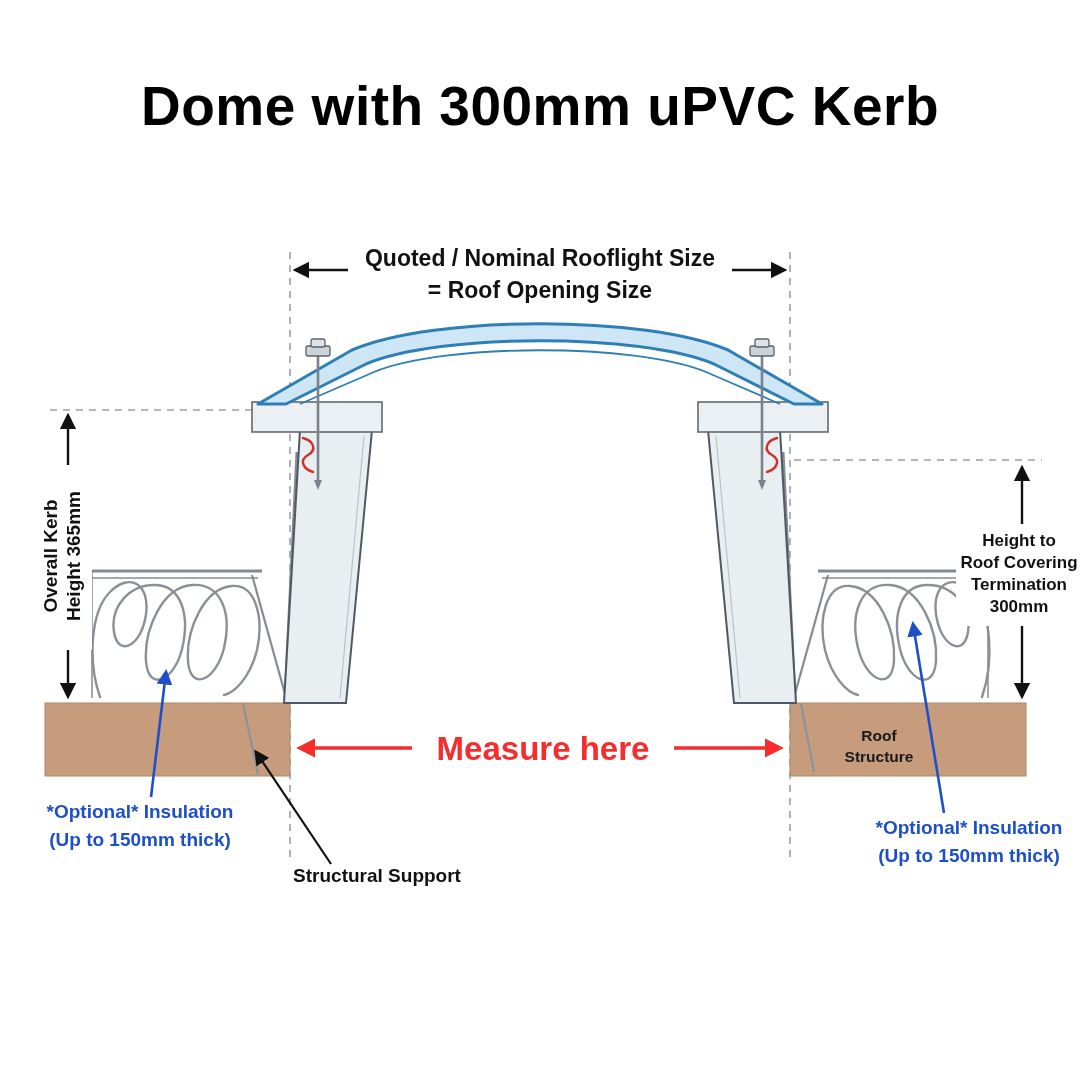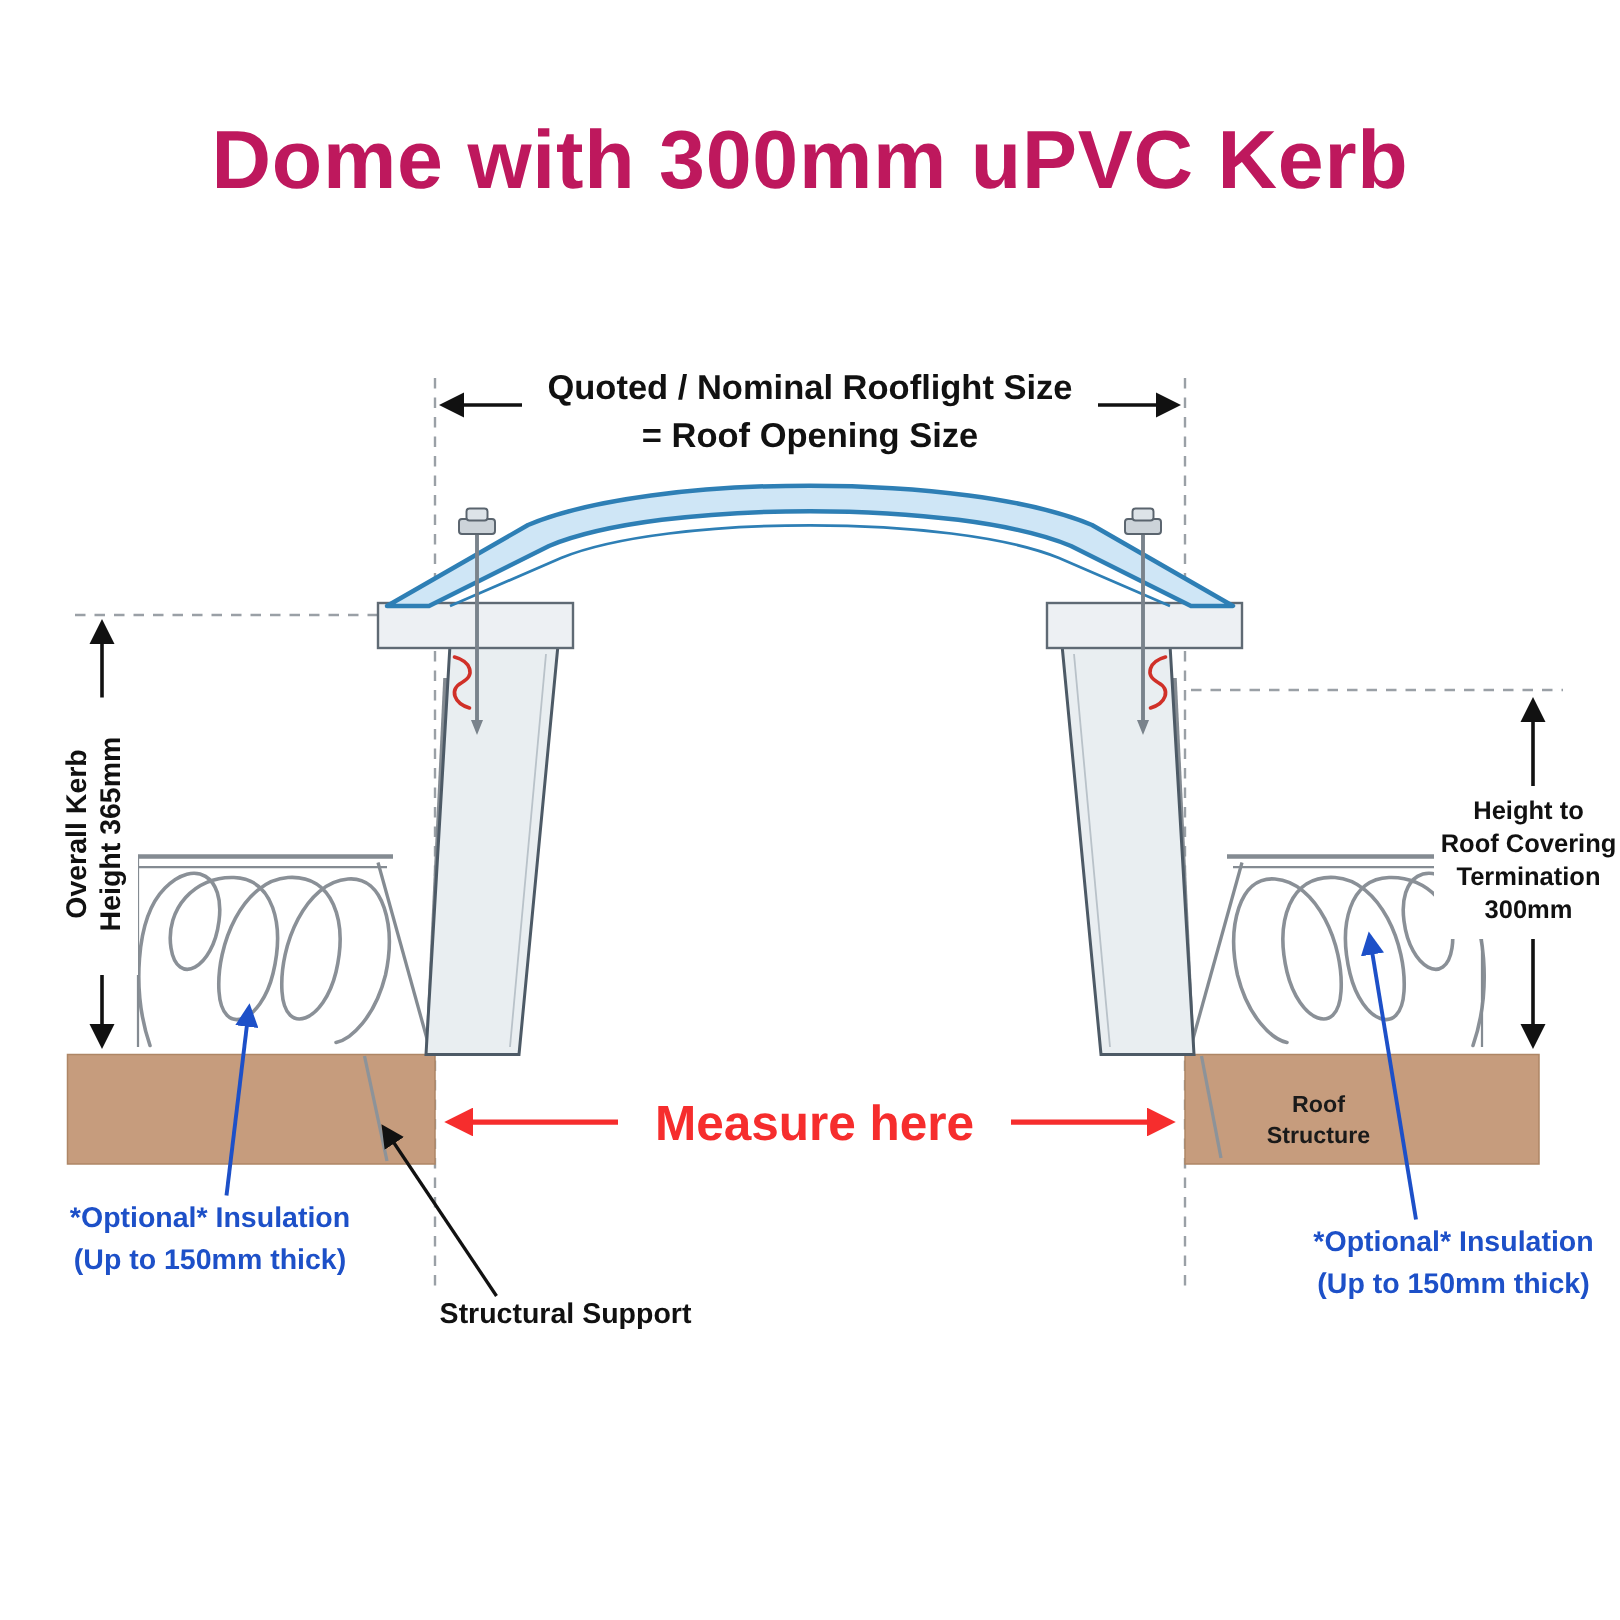--- a/index.html
+++ b/index.html
@@ -1,19 +1,19 @@
 <!DOCTYPE html>
 <html><head>
 <meta charset="utf-8">
 <style>
   html,body{margin:0;padding:0;background:#ffffff;}
   .stage{position:relative;width:1080px;height:1080px;background:#ffffff;overflow:hidden;
          font-family:"Liberation Sans",sans-serif;}
   h1.title{position:absolute;top:74px;left:0;width:1080px;margin:0;text-align:center;
-           font-size:55px;font-weight:800;color:#be185d;letter-spacing:.5px;
+           font-size:55px;font-weight:800;color:#000000;letter-spacing:.5px;
            font-family:"Liberation Sans",sans-serif;}
   svg{position:absolute;left:0;top:0;}
   text{font-family:"Liberation Sans",sans-serif;font-weight:bold;}
 </style>
 </head>
 <body>
 
 <div class="stage">
 
   <h1 class="title">Dome with 300mm uPVC Kerb</h1>

